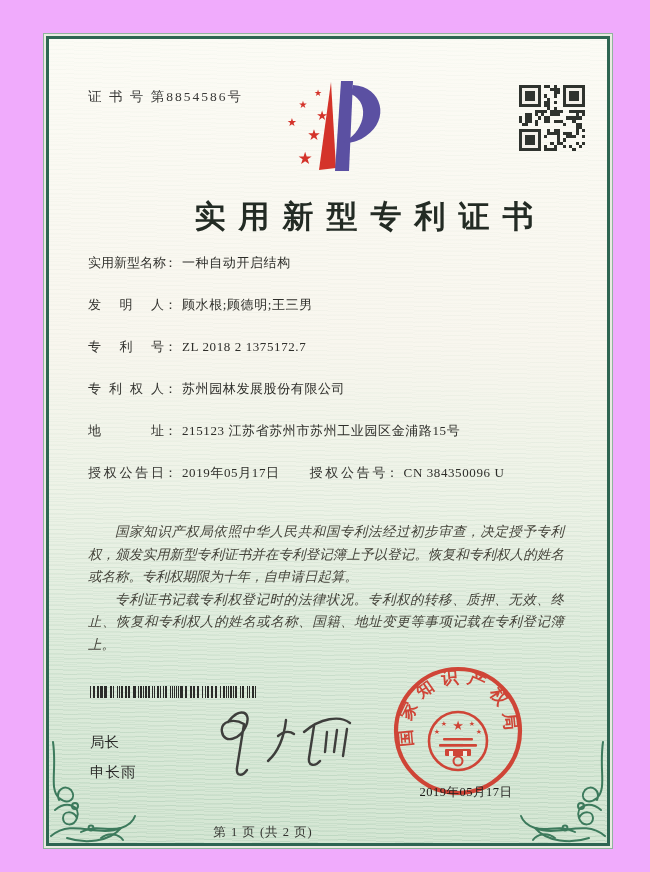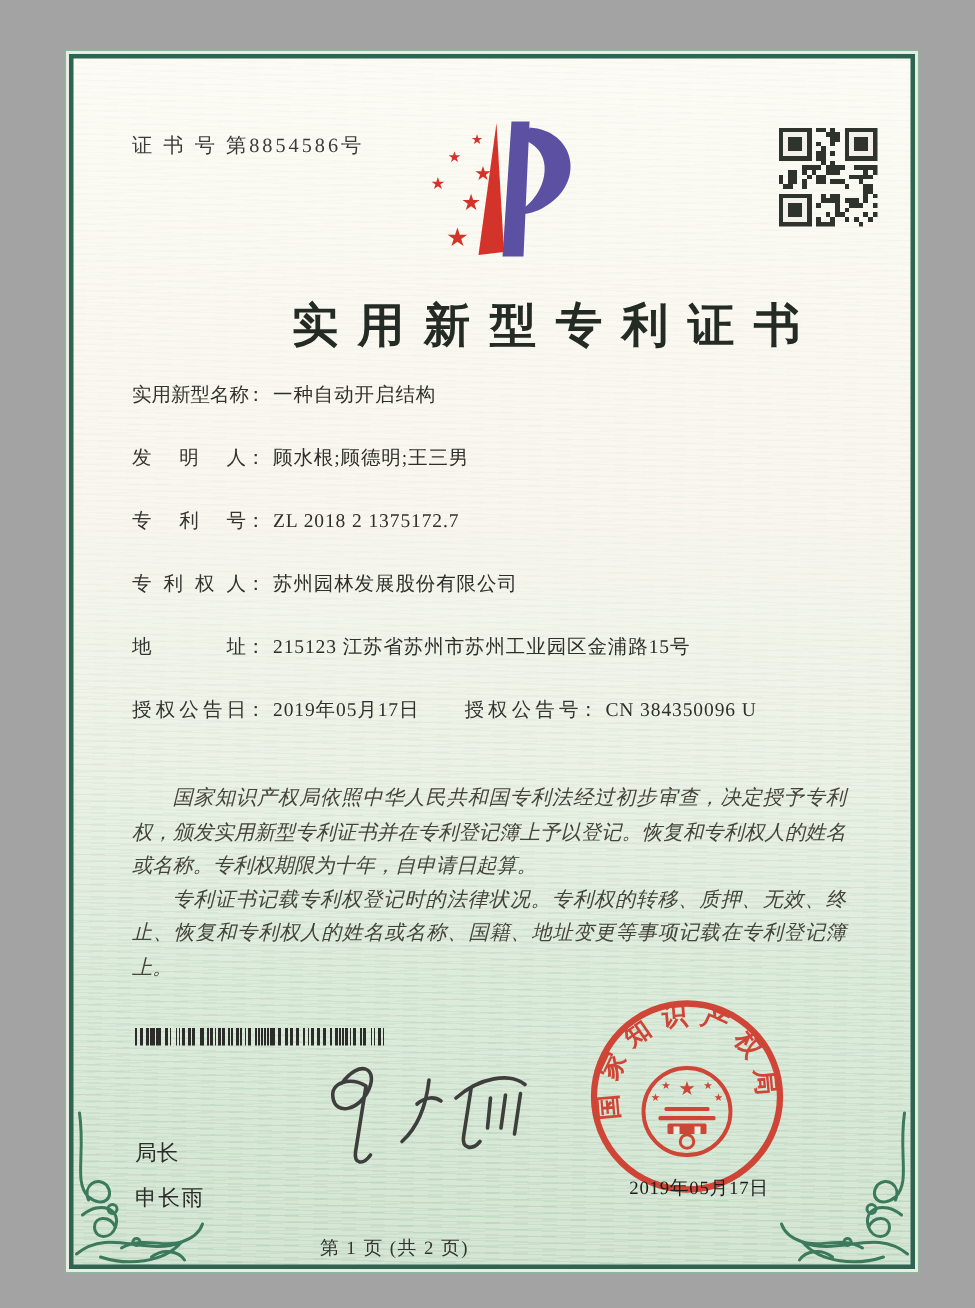--- a/index.html
+++ b/index.html
@@ -2,21 +2,21 @@
 <html><head>
 <meta charset="utf-8">
 <style>
   html,body{margin:0;padding:0;}
   body{
     width:650px;height:872px;
     background:#efece4;
     font-family:"Liberation Serif","DejaVu Serif",serif;
     position:relative;overflow:hidden;
   }
-  .page{position:absolute;inset:0;background:#a3a3a3;}
+  .page{position:absolute;inset:0;background:#f0abfc;}
   
   .cert-bg{
     position:absolute;left:46px;top:36px;right:40px;bottom:26px;
     background:linear-gradient(180deg,#fcfbf5 0%,#f8f6ee 38%,#ecf2e6 58%,#ddebdb 76%,#d4e6d3 100%);
     overflow:hidden;
   }
   .guilloche{
     position:absolute;inset:0;
     background:
       repeating-linear-gradient(2deg, rgba(74,138,102,.10) 0 1px, transparent 1px 4px),
@@ -50,21 +50,21 @@
   .colon{display:inline-block;margin-right:5px;}
   .fvalue{letter-spacing:.6px;color:#2e2e2a;}
   .pair2{margin-left:30px;}
   .paragraphs{
     position:absolute;left:88px;top:521px;width:476px;
     font-size:13.5px;line-height:22.6px;color:#45443b;
     font-style:italic;text-align:justify;
   }
   .paragraphs p{margin:0;text-indent:2em;}
   .barcode{position:absolute;left:90px;top:684px;width:166px;height:12px;}
-  .director{position:absolute;left:90px;top:759px;font-size:14.5px;color:#2c2c2a;}
+  .director{position:absolute;left:90px;top:733px;font-size:14.5px;color:#2c2c2a;}
   .director .name{margin-top:11px;letter-spacing:1px;}
   .signature{position:absolute;left:198px;top:700px;width:162px;height:86px;}
   .seal{position:absolute;left:389px;top:662px;width:138px;height:138px;opacity:.92;}
   .seal-date{
     position:absolute;left:400px;top:784px;width:132px;text-align:center;
     font-size:12.5px;color:#1d1d1b;letter-spacing:.5px;
   }
   .footer{
     position:absolute;left:0;top:824px;width:526px;text-align:center;
     font-size:12.5px;color:#33332f;letter-spacing:1px;

